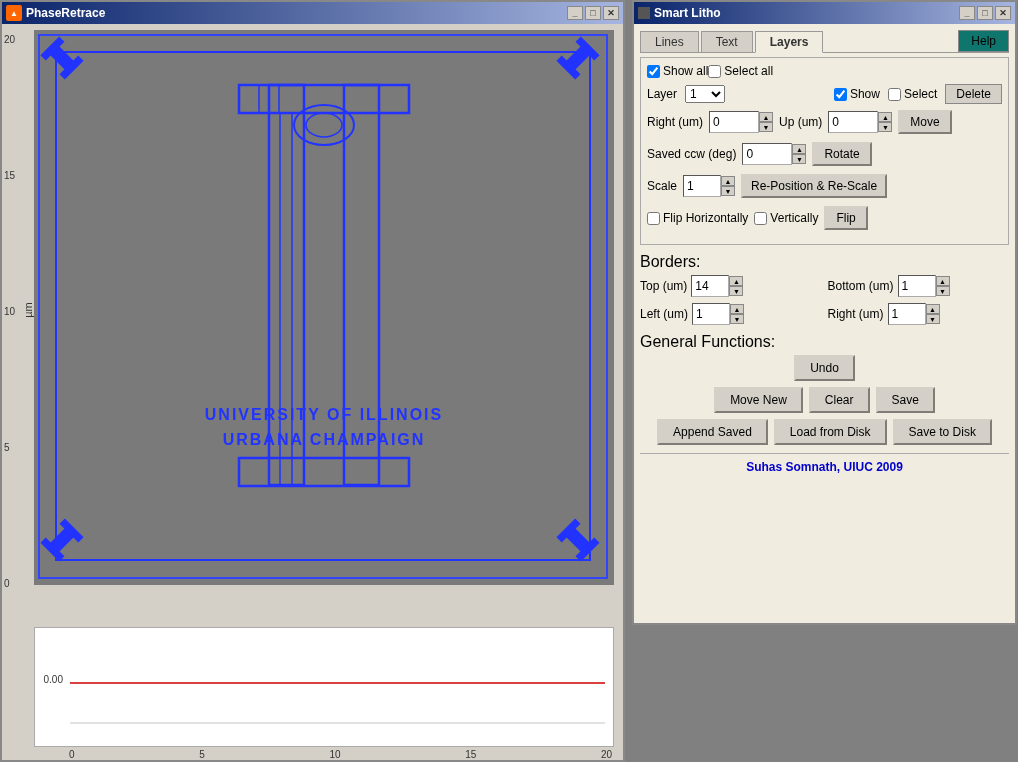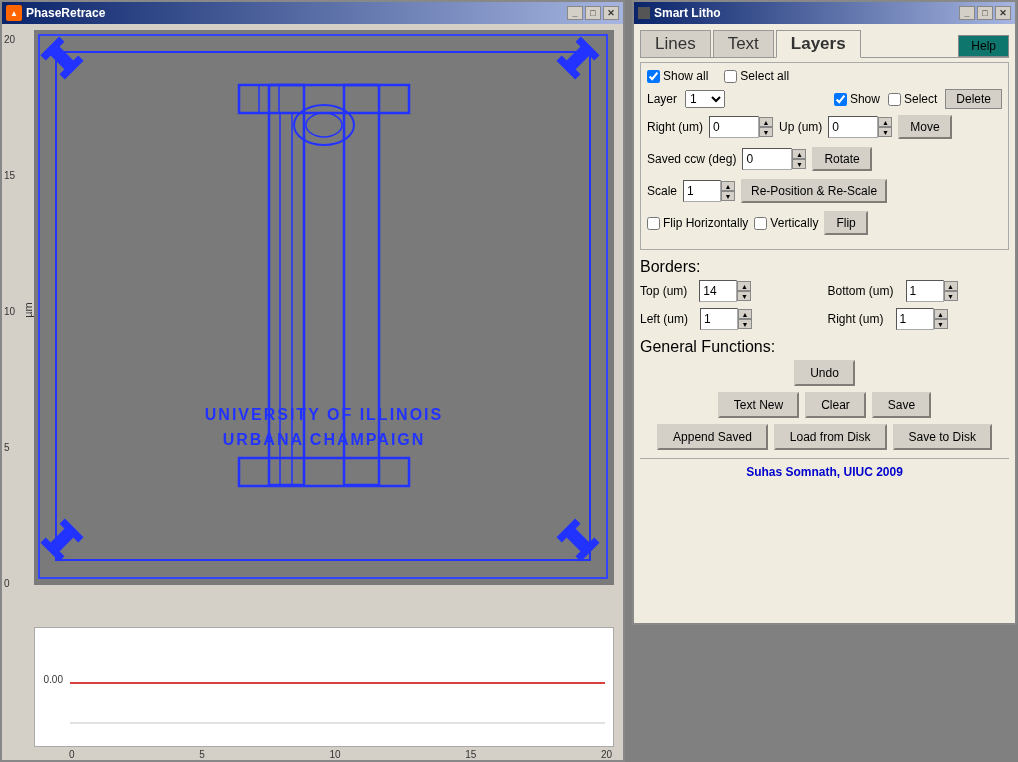--- a/index.html
+++ b/index.html
@@ -80,21 +80,21 @@
       margin-bottom: 4px;
       gap: 2px;
     }
 
     .tab {
       padding: 3px 14px;
       background: #d4d0c8;
       border: 1px solid #999;
       border-bottom: none;
       cursor: pointer;
-      font-size: 17px;
+      font-size: 12px;
       color: #333;
     }
 
     .tab.active {
       background: #f0ece0;
       font-weight: bold;
       border-bottom: 1px solid #f0ece0;
       margin-bottom: -1px;
     }
 
@@ -110,21 +110,21 @@
     .layers-panel {
       background: #f0ece0;
       border: 1px solid #aaa;
       padding: 6px;
       margin-bottom: 8px;
     }
 
     .show-all-row {
       display: flex;
       align-items: center;
-      gap: 16px;
+      gap: 0;
       margin-bottom: 6px;
     }
 
     .layer-row {
       display: flex;
       align-items: center;
       gap: 8px;
       margin-bottom: 6px;
     }
 
@@ -203,21 +203,21 @@
     .borders-grid {
       display: grid;
       grid-template-columns: 1fr 1fr;
       gap: 6px;
       margin-bottom: 8px;
     }
 
     .border-cell {
       display: flex;
       align-items: center;
-      gap: 12px;
+      gap: 4px;
     }
 
     .footer-text {
       color: #0000cc;
       font-weight: bold;
       font-size: 12px;
       text-align: center;
       margin-top: 8px;
       border-top: 1px solid #aaa;
       padding-top: 6px;
@@ -511,21 +511,21 @@
         </div>
       </div>
     </div>
 
     <div class="general-section">
       <div class="section-label">General Functions:</div>
       <div class="btn-row">
         <button class="btn-full">Undo</button>
       </div>
       <div class="btn-row">
-        <button class="btn-full">Text New</button>
+        <button class="btn-full">Move New</button>
         <button class="btn-full">Clear</button>
         <button class="btn-full">Save</button>
       </div>
       <div class="btn-row">
         <button class="btn-full">Append Saved</button>
         <button class="btn-full">Load from Disk</button>
         <button class="btn-full">Save to Disk</button>
       </div>
     </div>
 

